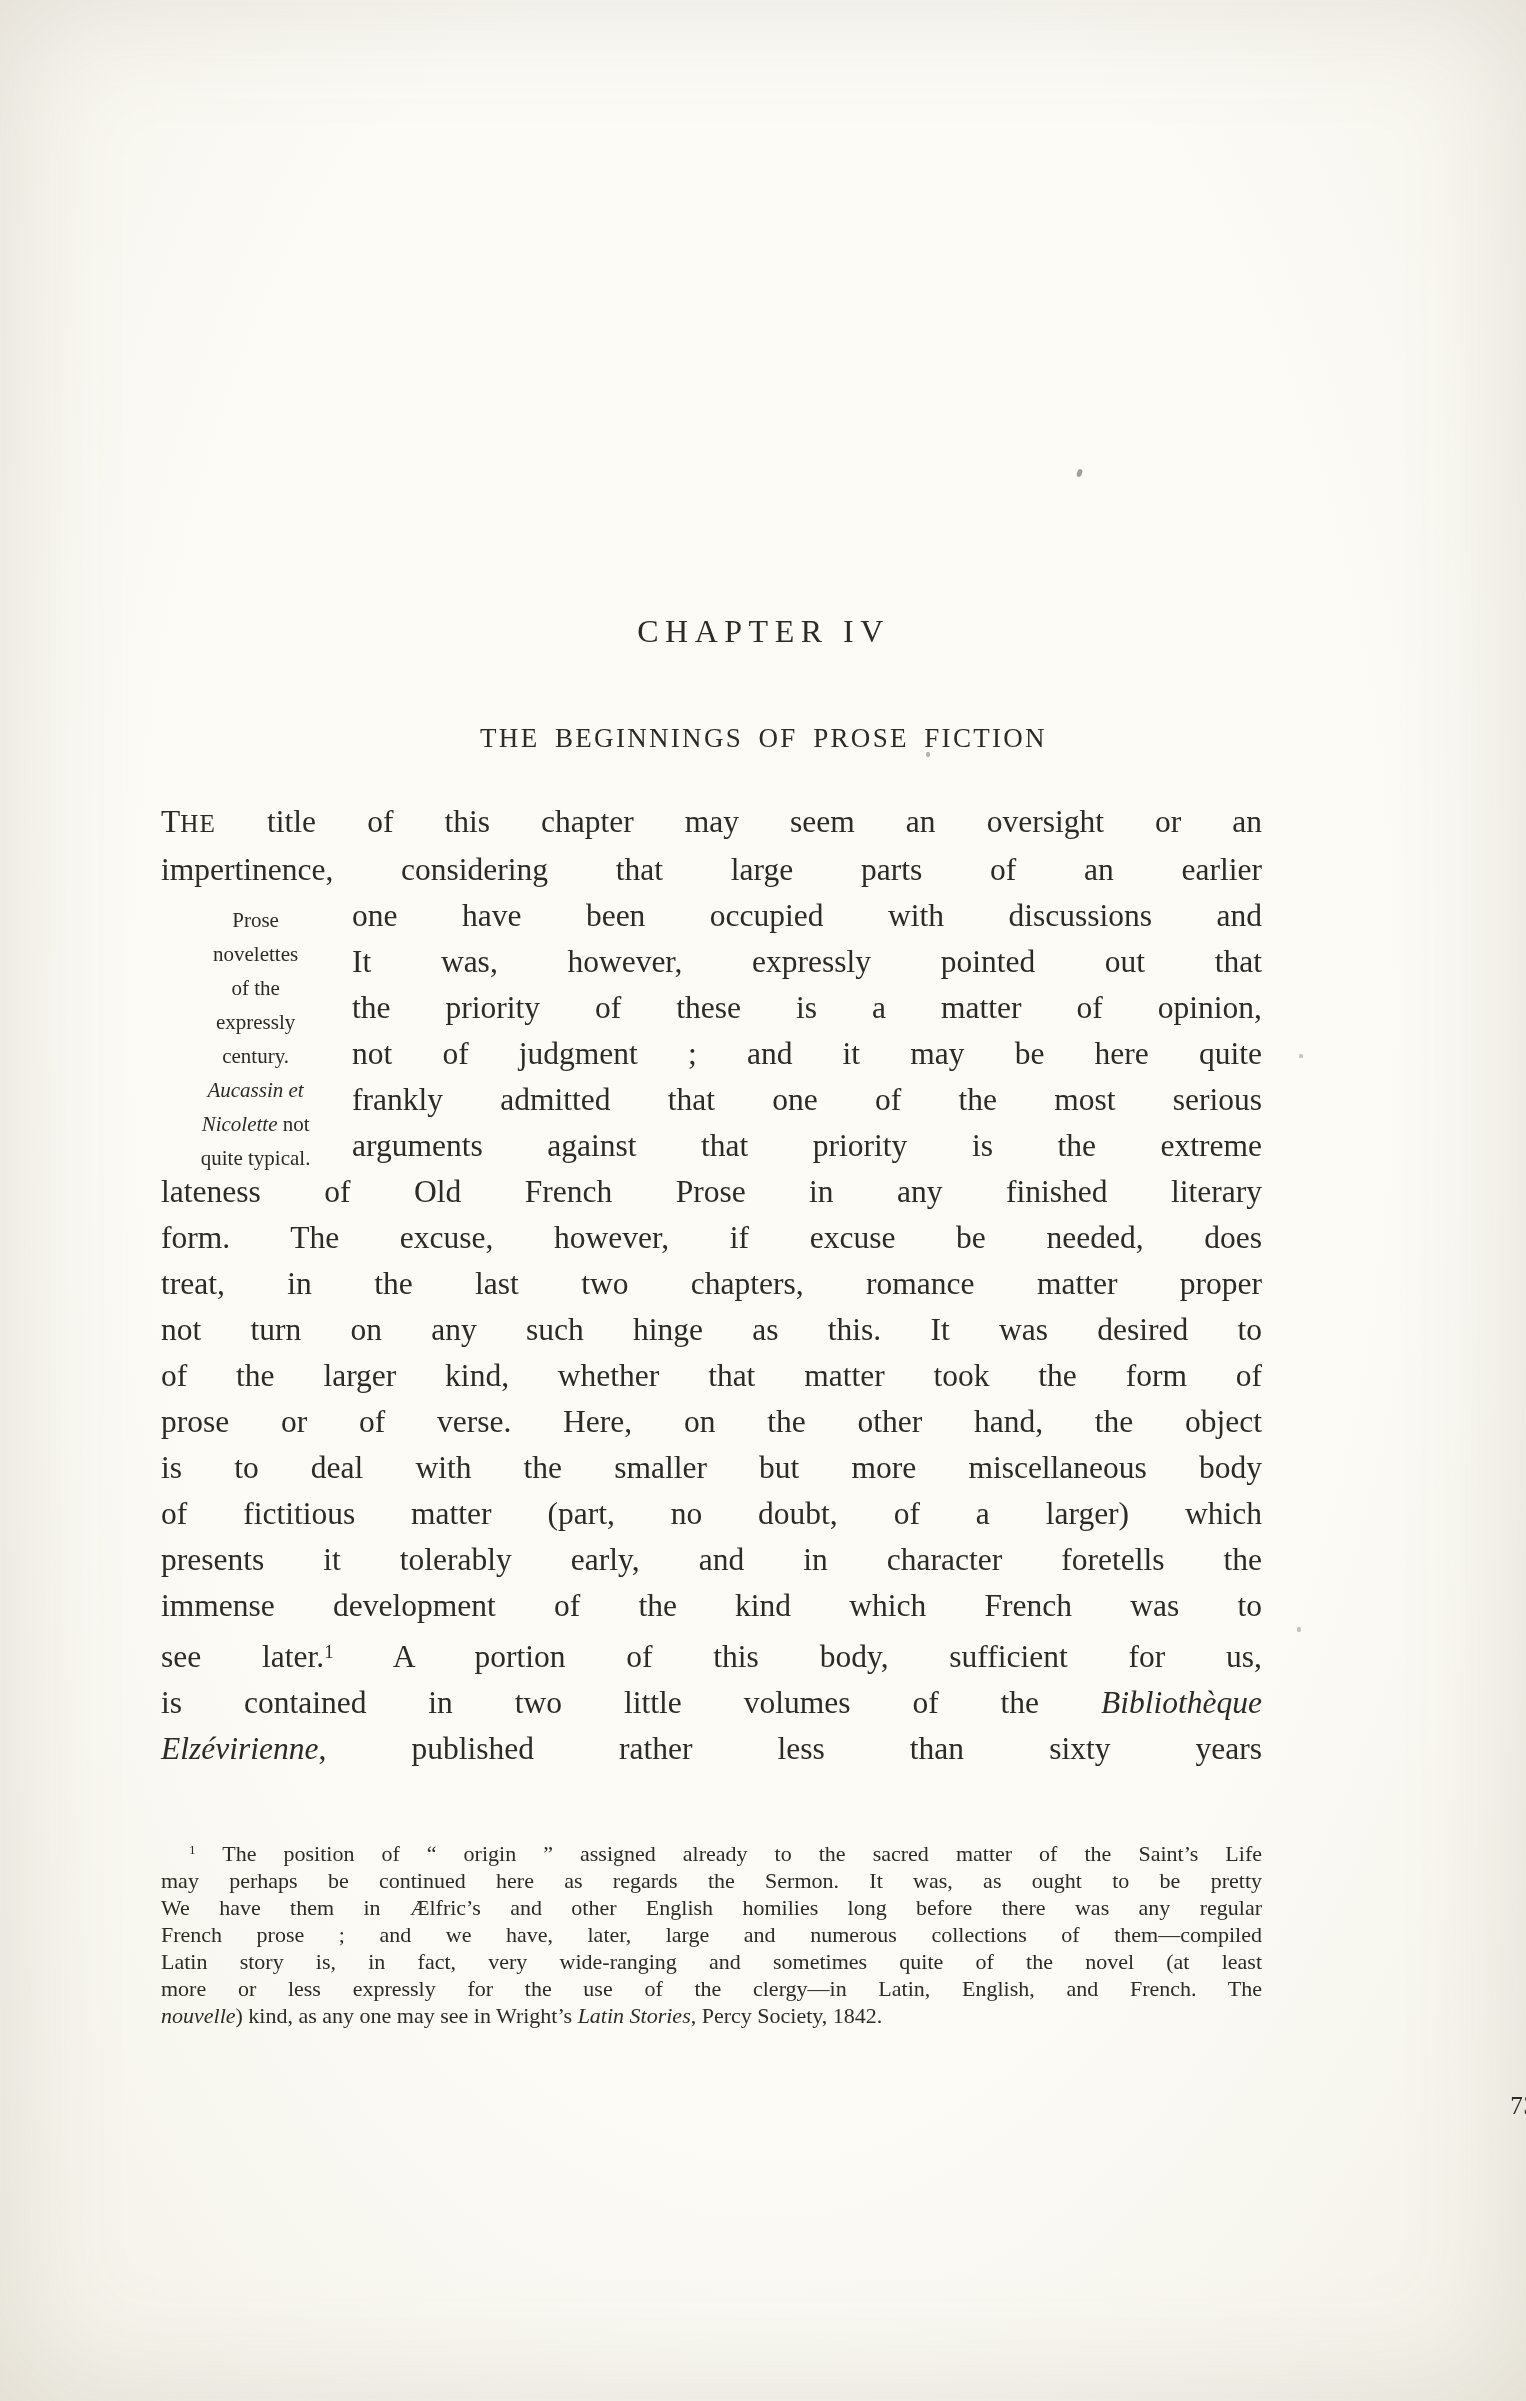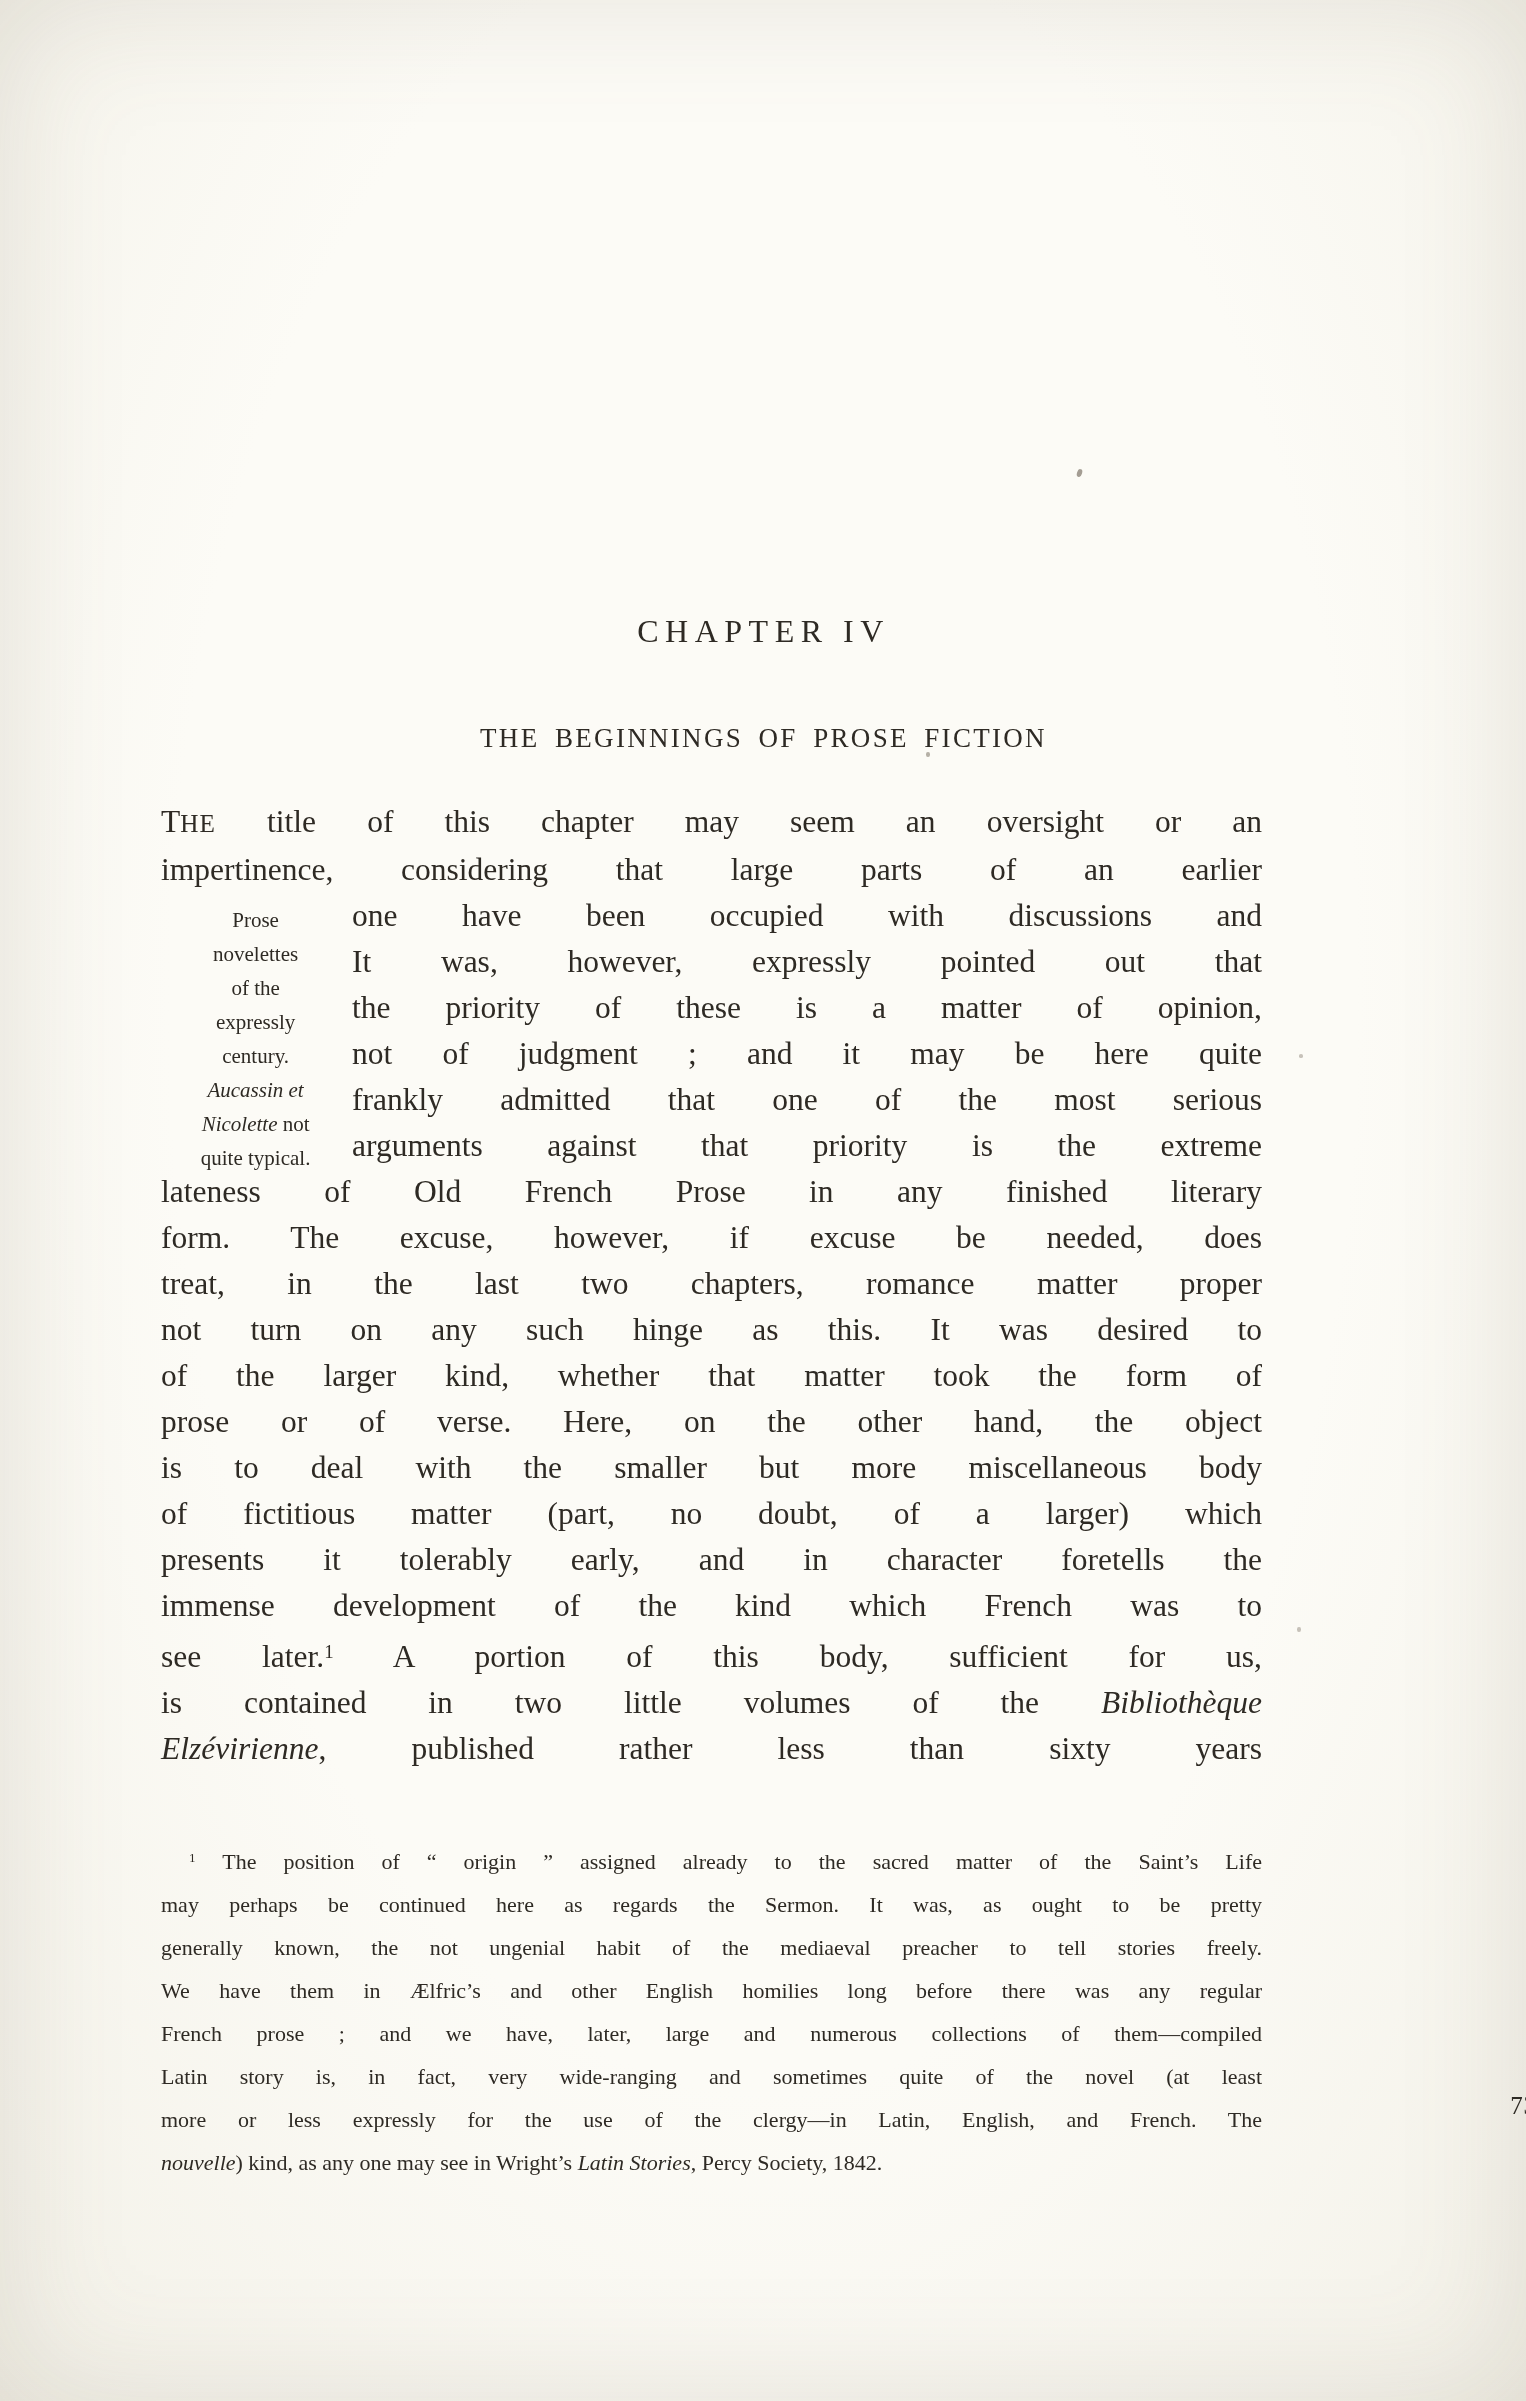--- a/index.html
+++ b/index.html
@@ -56,21 +56,21 @@
     text-align-last: justify;
   }
   .bline.ind { margin-left: 191px; }
   .bline.last, .fline.last { text-align-last: left; }
   .footnote {
     position: absolute;
     top: 1836px; left: 161px; width: 1101px;
   }
   .fline {
     font-size: 22px;
-    line-height: 43px;
+    line-height: 27px;
     text-align: justify;
     text-align-last: justify;
   }
   .fline.fi { text-indent: 28px; }
   .page-number {
     position: absolute;
     top: 2092px; left: 10px; width: 100%;
     text-align: right;
     font-size: 25px;
     letter-spacing: 0.9px;
@@ -132,21 +132,20 @@
         <div class="bline"><span class="">immense development of the kind which French was to</span></div>
         <div class="bline"><span class="">see later.</span><span class="sup">1</span><span class=""> A portion of this body, sufficient for us,</span></div>
         <div class="bline"><span class="">is contained in two little volumes of the </span><span class="it">Bibliothèque</span></div>
         <div class="bline"><span class="it">Elzévirienne</span><span class="">, published rather less than sixty years</span></div>
       </div>
   </section>
 
   <section class="footnote">
       <div class="fline fi"><span class="sup">1</span><span class=""> The position of “ origin ” assigned already to the sacred matter of the Saint’s Life</span></div>
       <div class="fline"><span class="">may perhaps be continued here as regards the Sermon. It was, as ought to be pretty</span></div>
-      <div class="fline"><span class="">generally known, the not ungenial habit of the mediaeval preacher to tell stories freely.</span></div>
       <div class="fline"><span class="">We have them in Ælfric’s and other English homilies long before there was any regular</span></div>
       <div class="fline"><span class="">French prose ; and we have, later, large and numerous collections of them—compiled</span></div>
       <div class="fline"><span class="">Latin story is, in fact, very wide-ranging and sometimes quite of the novel (at least</span></div>
       <div class="fline"><span class="">more or less expressly for the use of the clergy—in Latin, English, and French. The</span></div>
       <div class="fline last"><span class="it">nouvelle</span><span class="">) kind, as any one may see in Wright’s </span><span class="it">Latin Stories</span><span class="">, Percy Society, 1842.</span></div>
     </section>
 
   <div class="page-number">73</div>
 </div>
 

